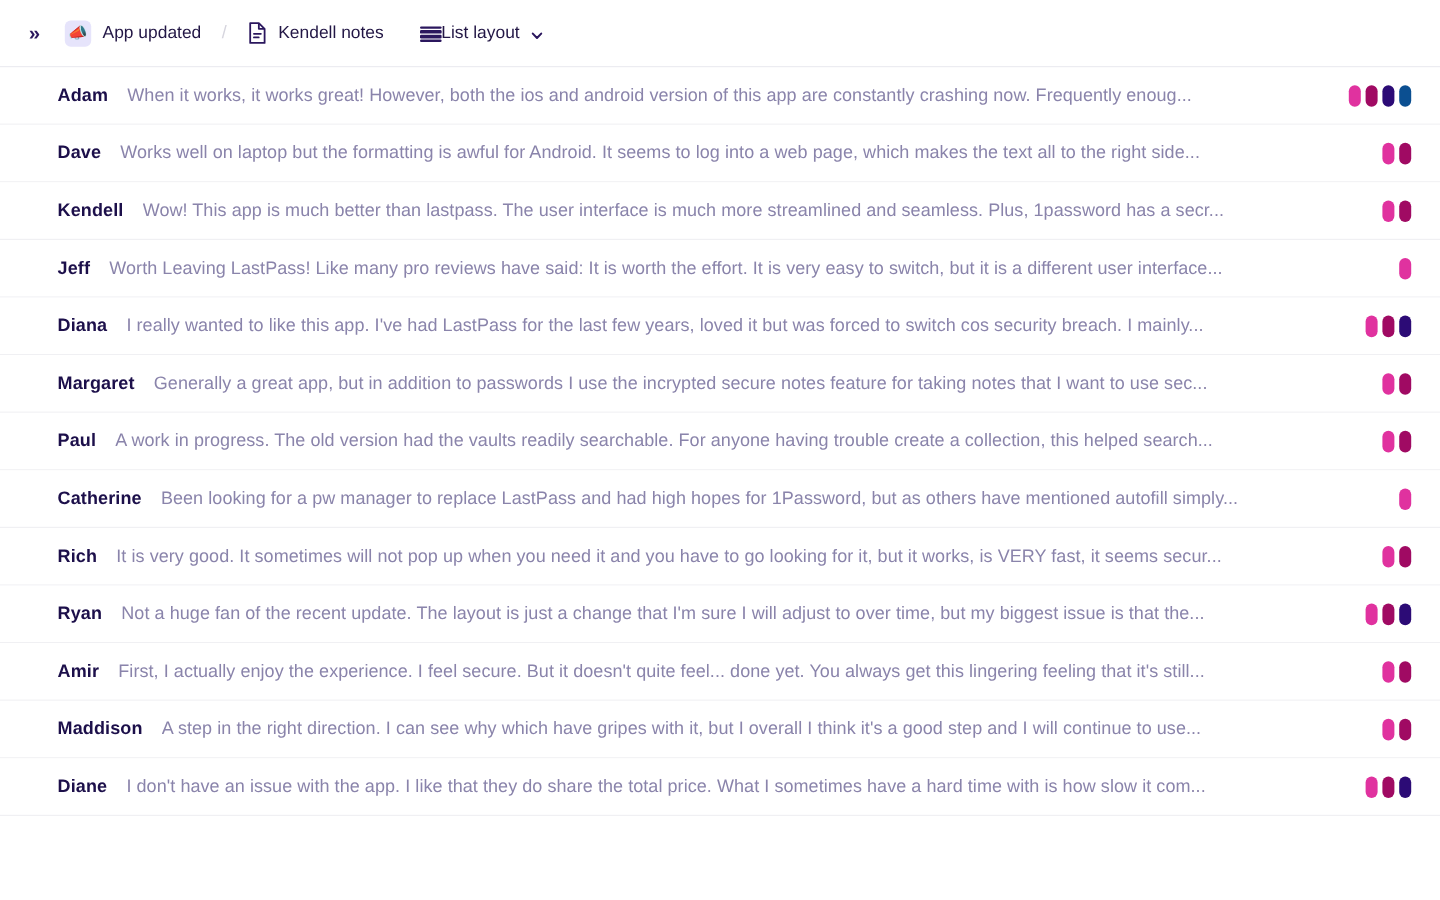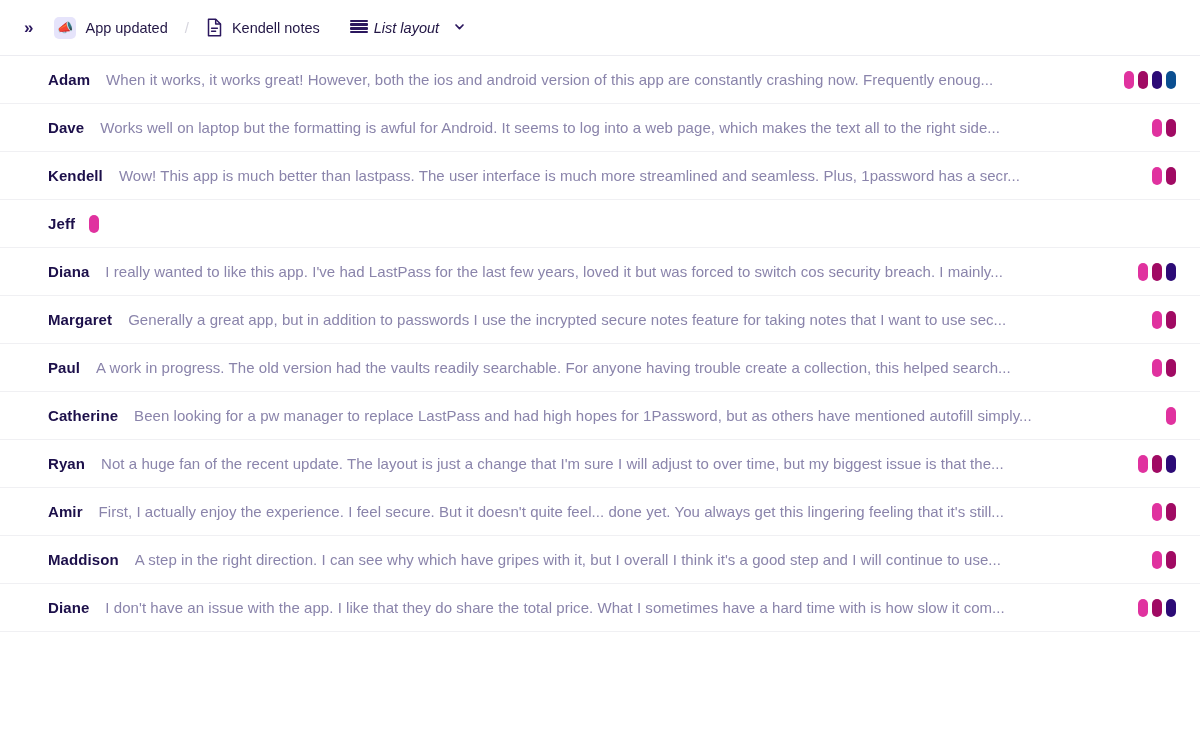--- a/index.html
+++ b/index.html
@@ -83,27 +83,26 @@
     flex: 0 0 auto;
   }
   .list-icon i {
     display:block;
     height: 2.4px;
     background: #2b175e;
     border-radius: 1px;
   }
   .view-group {
     display: flex;
-    align-items: flex-start;
-    gap: 6px;
+    align-items: flex-end;
+    gap: 0;
     margin-left: 22px;
     cursor: pointer;
     padding: 3px 4px;
     border-radius: 5px;
-    font-style: italic;
   }
   .caret {
     margin-left: 8px;
     width: 13px; height: 13px;
     display:block;
   }
 
   
   .list {
     width: 1200px;
@@ -215,20 +214,21 @@
     <div class="row">
       <span class="row-name">Kendell</span>
       <span class="row-desc">Wow! This app is much better than lastpass. The user interface is much more streamlined and seamless. Plus, 1password has a secr...</span>
       <span class="tags">
         <span class="tag" style="background: rgb(224, 50, 159);"></span>
         <span class="tag" style="background: rgb(160, 10, 99);"></span>
       </span>
     </div>
     <div class="row">
       <span class="row-name">Jeff</span>
+      <span class="row-desc">Worth Leaving LastPass! Like many pro reviews have said: It is worth the effort. It is very easy to switch, but it is a different user interface...</span>
       <span class="tags">
         <span class="tag" style="background: rgb(224, 50, 159);"></span>
       </span>
     </div>
     <div class="row">
       <span class="row-name">Diana</span>
       <span class="row-desc">I really wanted to like this app. I've had LastPass for the last few years, loved it but was forced to switch cos security breach. I mainly...</span>
       <span class="tags">
         <span class="tag" style="background: rgb(224, 50, 159);"></span>
         <span class="tag" style="background: rgb(160, 10, 99);"></span>
@@ -252,20 +252,28 @@
       </span>
     </div>
     <div class="row">
       <span class="row-name">Catherine</span>
       <span class="row-desc">Been looking for a pw manager to replace LastPass and had high hopes for 1Password, but as others have mentioned autofill simply...</span>
       <span class="tags">
         <span class="tag" style="background: rgb(224, 50, 159);"></span>
       </span>
     </div>
     <div class="row">
+      <span class="row-name">Rich</span>
+      <span class="row-desc">It is very good. It sometimes will not pop up when you need it and you have to go looking for it, but it works, is VERY fast, it seems secur...</span>
+      <span class="tags">
+        <span class="tag" style="background: rgb(224, 50, 159);"></span>
+        <span class="tag" style="background: rgb(160, 10, 99);"></span>
+      </span>
+    </div>
+    <div class="row">
       <span class="row-name">Ryan</span>
       <span class="row-desc">Not a huge fan of the recent update. The layout is just a change that I'm sure I will adjust to over time, but my biggest issue is that the...</span>
       <span class="tags">
         <span class="tag" style="background: rgb(224, 50, 159);"></span>
         <span class="tag" style="background: rgb(160, 10, 99);"></span>
         <span class="tag" style="background: rgb(44, 11, 118);"></span>
       </span>
     </div>
     <div class="row">
       <span class="row-name">Amir</span>

